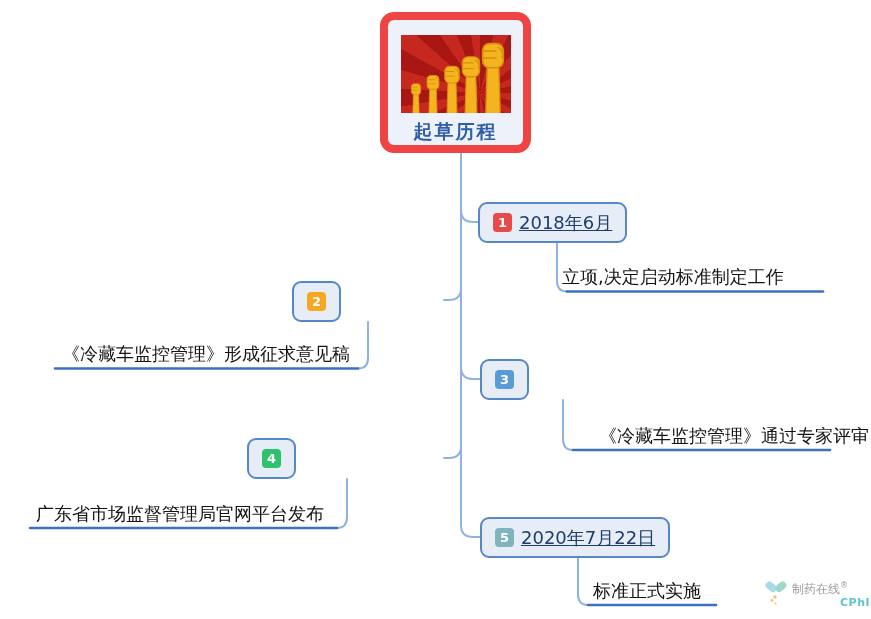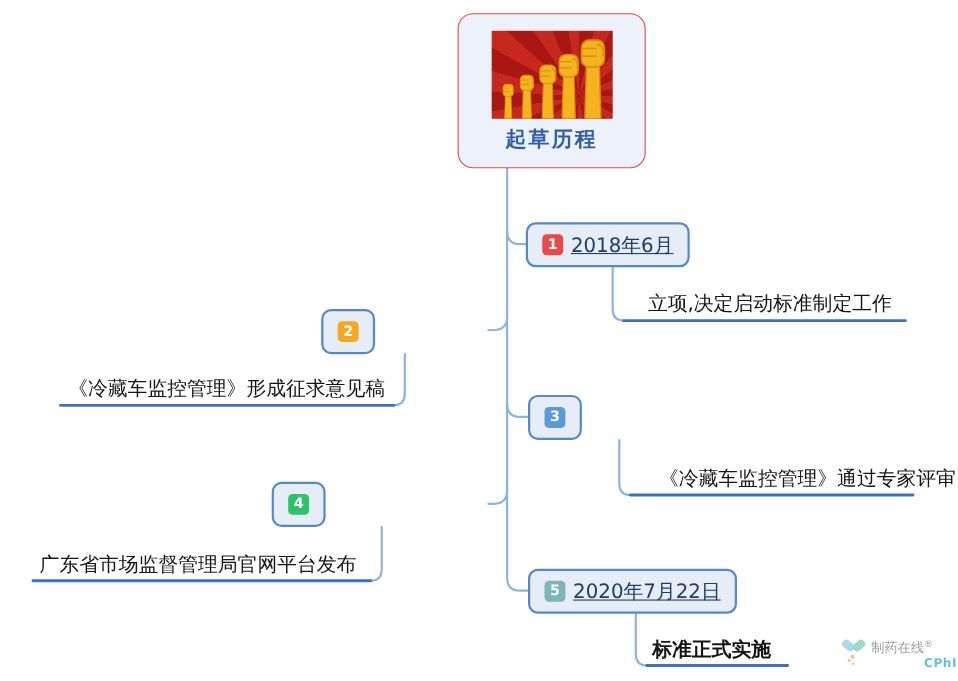--- a/index.html
+++ b/index.html
@@ -4,23 +4,23 @@
 <style>
   html,body{margin:0;padding:0;background:#ffffff;}
   #canvas{
     position:relative;width:871px;height:619px;background:#ffffff;overflow:hidden;
     font-family:"DejaVu Sans","Liberation Sans",sans-serif;
   }
   #connector-layer{position:absolute;left:0;top:0;width:871px;height:619px;pointer-events:none;}
 
   
   .root-node{
-    position:absolute;left:380px;top:12px;width:171px;height:141px;box-sizing:border-box;
-    background:#edf2fa;border:1px solid #ef4444;border-radius:14px;
-    display:flex;flex-direction:column;align-items:center;justify-content:flex-start;margin-left:36px;
+    position:absolute;left:380px;top:12px;width:151px;height:141px;box-sizing:border-box;
+    background:#edf2fa;border:8px solid #ef4444;border-radius:14px;
+    display:flex;flex-direction:column;align-items:center;justify-content:flex-start;
   }
   .root-img{
     position:relative;width:110px;height:80px;margin-top:15px;overflow:hidden;
     background:repeating-conic-gradient(from 0deg at 72% 74%, #a81714 0deg 13deg, #c6271e 13deg 26deg);
   }
   .root-img svg{position:absolute;left:0;top:0;}
   .root-label{
     margin-top:6px;font-size:19px;font-weight:bold;color:#2f5da8;letter-spacing:2px;
   }
 
@@ -34,21 +34,21 @@
     width:19px;height:19px;border-radius:4px;flex:0 0 auto;
     display:flex;align-items:center;justify-content:center;
     color:#ffffff;font-size:13px;font-weight:bold;line-height:1;
   }
   .topic-date{font-size:18px;color:#1d3d6b;white-space:nowrap;text-decoration:underline;}
 
   
   .subtopic{
     position:absolute;font-size:18px;color:#141414;white-space:nowrap;line-height:24px;
   }
-  .subtopic.bold{font-weight:bold;}
+  .subtopic.bold{font-weight:normal;}
 
   
   .watermark{position:absolute;left:764px;top:581px;display:flex;align-items:flex-start;gap:4px;}
   .wm-text{display:flex;flex-direction:column;line-height:1.15;}
   .wm-cn{font-size:12px;color:#9b9b9b;}
   .wm-cn sup{font-size:8px;}
   .wm-site{font-size:11px;font-weight:bold;letter-spacing:0.5px;margin-left:48px;}
   .wm-site .teal{color:#5fc4ce;}
   .wm-site .orange{color:#f5a93b;}
 </style>
@@ -101,21 +101,21 @@
       </svg>
     </div>
     <div class="root-label">起草历程</div>
   </div>
 
   <div id="nodes-layer">
       <div class="topic-node" style="left: 478px; top: 202px;">
         <span class="topic-badge" style="background: rgb(232, 73, 74);">1</span>
         <span class="topic-date">2018年6月</span>
       </div>
-      <div class="subtopic" style="left: 589px; top: 265px;">立项,决定启动标准制定工作</div>
+      <div class="subtopic" style="left: 562px; top: 265px;">立项,决定启动标准制定工作</div>
       <div class="topic-node" style="left: 292px; top: 281px;">
         <span class="topic-badge" style="background: rgb(247, 168, 35);">2</span>
       </div>
       <div class="subtopic" style="left: 62px; top: 342px;">《冷藏车监控管理》形成征求意见稿</div>
       <div class="topic-node" style="left: 480px; top: 359px;">
         <span class="topic-badge" style="background: rgb(91, 155, 213);">3</span>
       </div>
       <div class="subtopic" style="left: 583px; top: 424px; margin-left: 16px;">《冷藏车监控管理》通过专家评审</div>
       <div class="topic-node" style="left: 247px; top: 438px;">
         <span class="topic-badge" style="background: rgb(45, 194, 107);">4</span>

